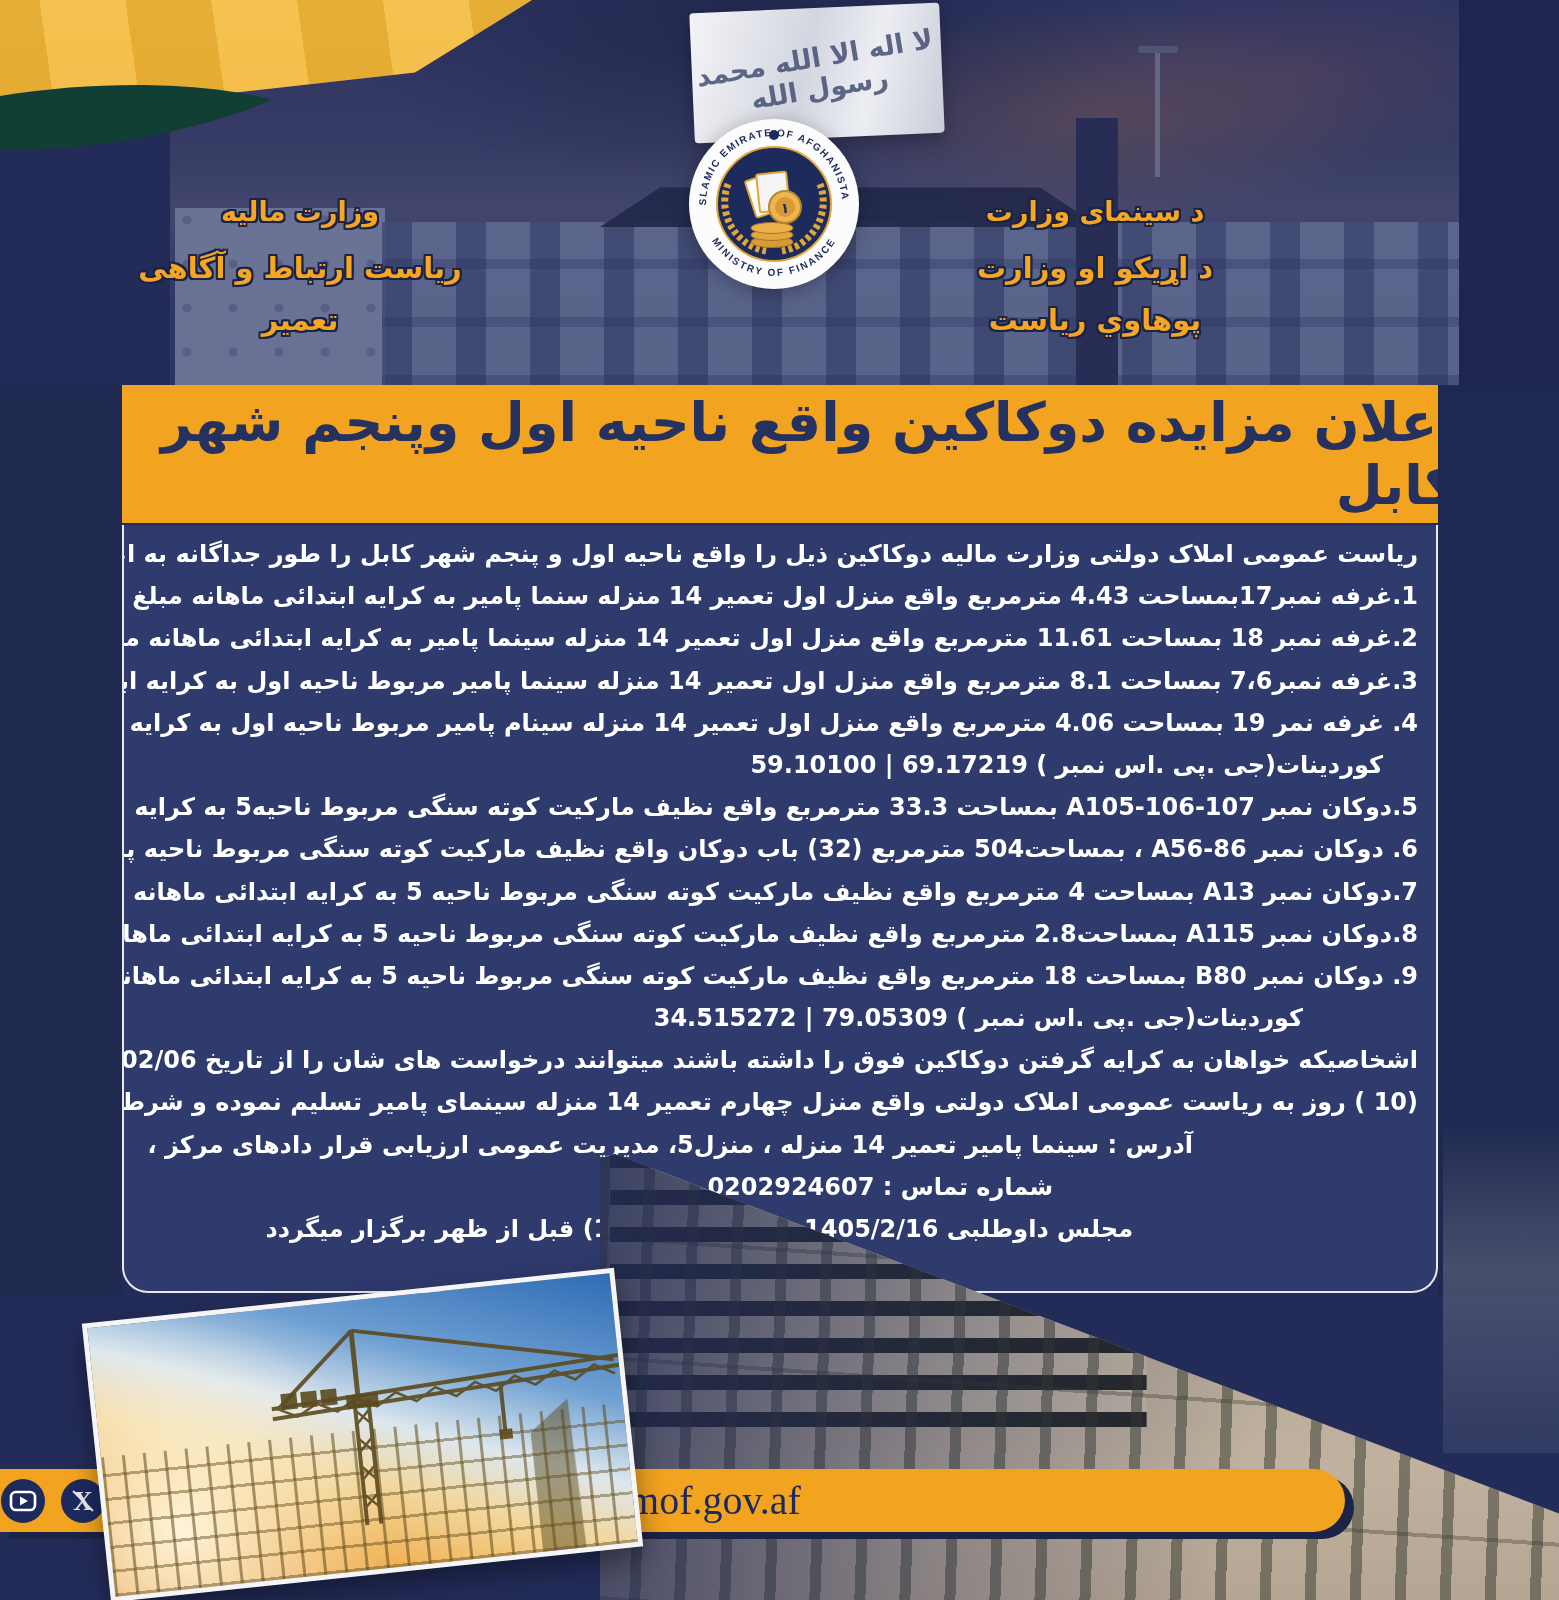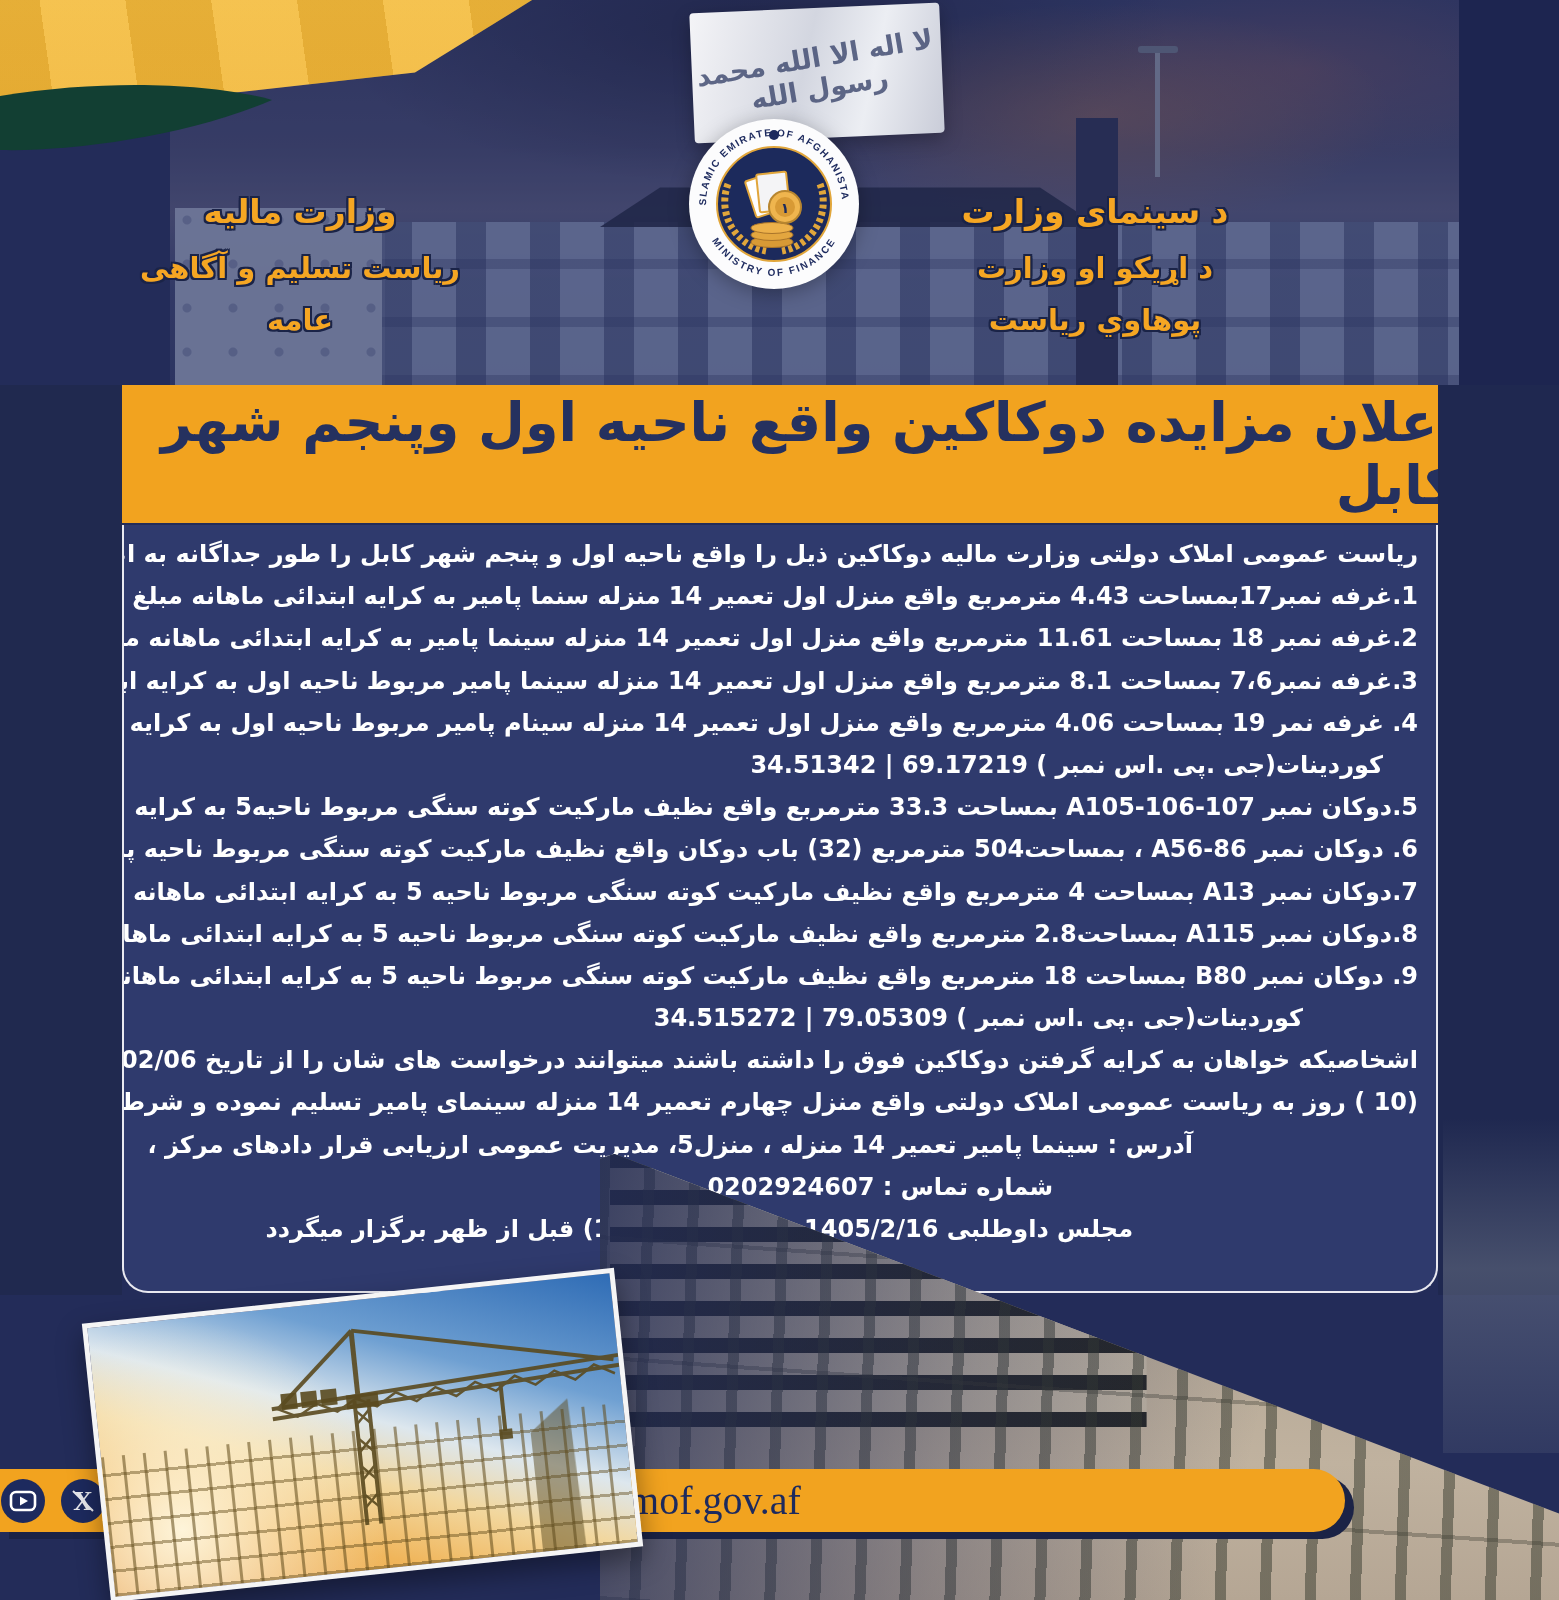--- a/index.html
+++ b/index.html
@@ -42,21 +42,21 @@
         background:
           repeating-linear-gradient(82deg,rgba(196,140,25,.28) 0 85px,rgba(255,225,140,.18) 85px 170px),
           linear-gradient(180deg,#f3bc43,#eeab2d);
         clip-path:polygon(0 0,100% 0,78% 22%,28% 31%,0 34%);}
   .green-swoosh{position:absolute;left:0;top:78px;width:300px;height:95px;}
 
   
   .org{position:absolute;text-align:center;color:#f5a623;font-weight:700;
        text-shadow:-2px 0 #1b2448,2px 0 #1b2448,0 -2px #1b2448,0 2px #1b2448,
                    -2px -2px #1b2448,2px 2px #1b2448,-2px 2px #1b2448,2px -2px #1b2448;}
-  .org .l1{font-size:33px;line-height:60px;}
+  .org .l1{font-size:27px;line-height:60px;}
   .org .l2{font-size:29px;line-height:52px;}
   .org-left{left:130px;top:182px;width:340px;}
   .org-right{left:920px;top:182px;width:350px;}
 
   .logo{position:absolute;left:688px;top:118px;width:172px;height:172px;filter:drop-shadow(0 4px 10px rgba(0,0,0,.3));}
 
   
   .banner{position:absolute;left:88px;top:385px;width:1368px;height:138px;background:#f2a31f;
           display:flex;align-items:center;justify-content:center;}
   .banner span{color:#25315f;font-weight:700;font-size:54px;letter-spacing:0;}
@@ -132,21 +132,21 @@
     <span>لا اله الا الله محمد رسول الله</span>
   </div>
 
   <div class="gold-fan"></div>
   <svg class="green-swoosh" width="300" height="95" viewBox="0 0 300 95">
     <path d="M0,18 C110,0 215,6 272,22 C190,58 70,74 0,72 Z" fill="#123f33"></path>
   </svg>
 
   <div class="org org-left" dir="rtl">
     <div class="l1">وزارت مالیه</div>
-    <div class="l2">ریاست تسلیم و آگاهی عامه</div>
+    <div class="l2">ریاست ارتباط و آگاهی تعمیر</div>
   </div>
   <div class="org org-right" dir="rtl">
     <div class="l1">د سینمای وزارت</div>
     <div class="l2">د اړیکو او وزارت پوهاوي ریاست</div>
   </div>
 
   <svg class="logo" viewBox="0 0 172 172">
     <circle cx="86" cy="86" r="85" fill="#fcfcfd"></circle>
     <circle cx="86" cy="86" r="57" fill="#1c2a5c"></circle>
     <circle cx="86" cy="86" r="57" fill="none" stroke="#e1a63b" stroke-width="2"></circle>
@@ -185,21 +185,21 @@
 
   <div class="strip-l"></div>
   <div class="strip-r"></div>
 
   <div class="panel">
     <div class="bl" dir="rtl">ریاست عمومی املاک دولتی وزارت مالیه دوکاکین ذیل را واقع ناحیه اول و پنجم شهر کابل را طور جداگانه به اعلان مزایده می سپارد .</div>
     <div class="bl" dir="rtl">1.غرفه نمبر17بمساحت 4.43 مترمربع واقع منزل اول تعمیر 14 منزله سنما پامیر به کرایه ابتدائی ماهانه مبلغ ( 9350) افغانی ، مدت 2 سال</div>
     <div class="bl" dir="rtl">2.غرفه نمبر 18 بمساحت 11.61 مترمربع واقع منزل اول تعمیر 14 منزله سینما پامیر به کرایه ابتدائی ماهانه مبلغ ( 12000 ) افغانی، مدت 2 سال</div>
     <div class="bl" dir="rtl">3.غرفه نمبر7،6 بمساحت 8.1 مترمربع واقع منزل اول تعمیر 14 منزله سینما پامیر مربوط ناحیه اول به کرایه ابتدائی ماهانه مبلغ ( 19600 ) افغانی مدت 2 سال</div>
     <div class="bl" dir="rtl">4. غرفه نمر 19 بمساحت 4.06 مترمربع واقع منزل اول تعمیر 14 منزله سینام پامیر مربوط ناحیه اول به کرایه ابتدائی ماهانه مبلغ ( 9420 ) افغانی مدت 2 سال .</div>
-    <div class="bl" dir="rtl" style="padding-right:35px">کوردینات(جی .پی .اس نمبر ) 69.17219 | 34.51342</div>
+    <div class="bl" dir="rtl" style="padding-right:35px">کوردینات(جی .پی .اس نمبر ) 69.17219 | 59.10100</div>
     <div class="bl" dir="rtl">5.دوکان نمبر A105-106-107 بمساحت 33.3 مترمربع واقع نظیف مارکیت کوته سنگی مربوط ناحیه5 به کرایه ابتدائی ماهانه مبلغ ( 7500 ) افغانی، مدت یکسال .</div>
     <div class="bl" dir="rtl">6. دوکان نمبر A56-86 ، بمساحت504 مترمربع (32) باب دوکان واقع نظیف مارکیت کوته سنگی مربوط ناحیه پنجم را به کرایه ابتدائی ماهانه مبلغ</div>
     <div class="bl" dir="rtl">7.دوکان نمبر A13 بمساحت 4 مترمربع واقع نظیف مارکیت کوته سنگی مربوط ناحیه 5 به کرایه ابتدائی ماهانه مبلغ ( 7100 ) افغانی مدت یکسال .</div>
     <div class="bl" dir="rtl">8.دوکان نمبر A115 بمساحت2.8 مترمربع واقع نظیف مارکیت کوته سنگی مربوط ناحیه 5 به کرایه ابتدائی ماهانه مبلغ ( 18150 ) افغانی مدت یکسال .</div>
     <div class="bl" dir="rtl">9. دوکان نمبر B80 بمساحت 18 مترمربع واقع نظیف مارکیت کوته سنگی مربوط ناحیه 5 به کرایه ابتدائی ماهانه مبلغ ( 6650 ) افغانی مدت یکسال .</div>
     <div class="bl" dir="rtl" style="padding-right:115px">کوردینات(جی .پی .اس نمبر ) 79.05309 | 34.515272</div>
     <div class="bl" dir="rtl">اشخاصیکه خواهان به کرایه گرفتن دوکاکین فوق را داشته باشند میتوانند درخواست های شان را از تاریخ 1405/02/06 الی 1405/02/15 به مدت</div>
     <div class="bl" dir="rtl">(10 ) روز به ریاست عمومی املاک دولتی واقع منزل چهارم تعمیر 14 منزله سینمای پامیر تسلیم نموده و شرطنامه را اخذ نمایند.</div>
     <div class="bl" dir="rtl" style="padding-right:225px">آدرس : سینما پامیر تعمیر 14 منزله ، منزل5، مدیریت عمومی ارزیابی قرار دادهای مرکز ،</div>
     <div class="bl" dir="rtl" style="padding-right:365px">شماره تماس : 0202924607</div>

